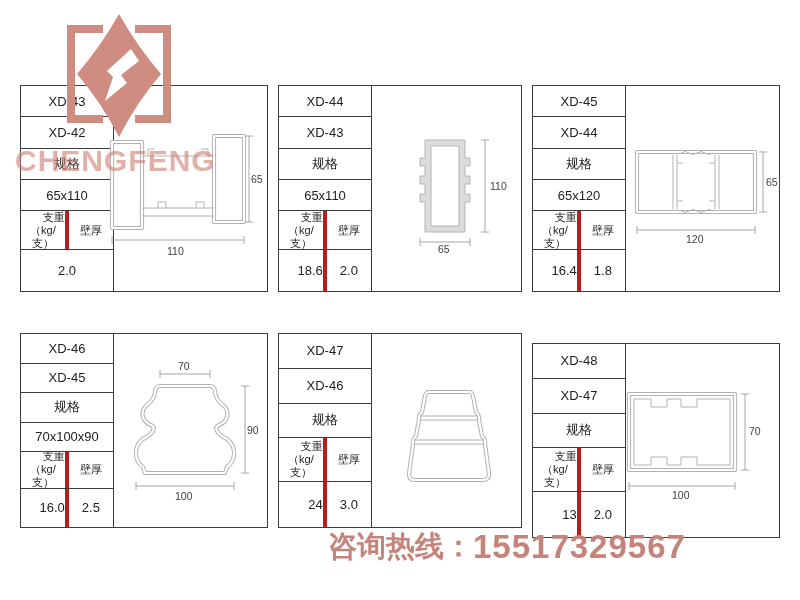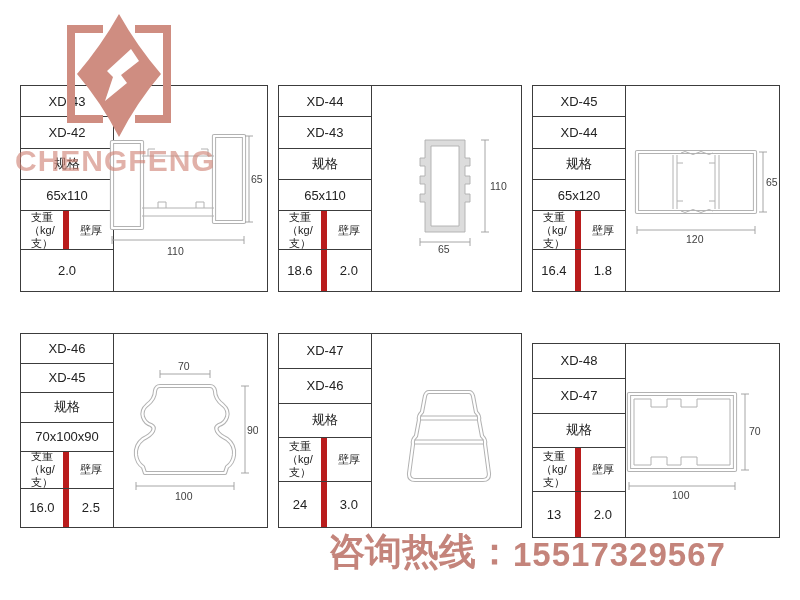--- a/index.html
+++ b/index.html
@@ -8,36 +8,36 @@
   
   .cell{position:absolute;border:1px solid #3c3c3c;background:#fff;box-sizing:border-box;}
   .spec{width:93px;height:100%;border-right:1px solid #3c3c3c;display:flex;flex-direction:column;box-sizing:border-box;}
   .r{flex:32 0 0;border-bottom:1px solid #3c3c3c;display:flex;align-items:center;justify-content:center;
      font-size:13px;color:#222;text-align:center;box-sizing:border-box;overflow:hidden;}
   .r:last-child{border-bottom:none;}
   .r.hdr{flex:40 0 0;font-size:11px;line-height:1.2;}
   .r.val{flex:43 0 0;}
   .r.split{padding:0;}
   .split{display:flex;align-items:stretch;}
-  .split .c1{width:52%;border-right:6px solid #b91c1c;display:flex;flex-direction:column;align-items:center;justify-content:center;box-sizing:border-box;}
+  .split .c1{width:52%;border-right:4px solid #b91c1c;display:flex;flex-direction:column;align-items:flex-end;justify-content:center;box-sizing:border-box;}
   .split .c2{width:48%;display:flex;align-items:center;justify-content:center;}
   .drawing{position:absolute;}
   
   .ol{fill:none;stroke:#b2b2b2;stroke-width:4.2;stroke-linejoin:round;}
   .ow{fill:none;stroke:#ffffff;stroke-width:2.2;stroke-linejoin:round;}
   .ln{fill:none;stroke:#b2b2b2;stroke-width:1;}
   .wall{fill:#dcdcdc;stroke:#aeaeae;stroke-width:0.9;fill-rule:evenodd;}
   .dim{fill:none;stroke:#9c9c9c;stroke-width:0.9;}
   .dt{fill:#3f3f3f;font-size:10.5px;font-family:"Liberation Sans",sans-serif;}
   
   .watermark{position:absolute;left:15px;top:144px;font-size:30px;font-weight:bold;letter-spacing:1px;
              color:#d08375;opacity:0.62;z-index:5;pointer-events:none;white-space:nowrap;}
   .logo{position:absolute;left:57px;top:13px;z-index:6;}
   .hotline{position:absolute;left:328px;top:527px;z-index:5;color:#c4847b;font-weight:bold;white-space:nowrap;}
-  .hotline .hl-label{font-size:37px;vertical-align:2px;}
+  .hotline .hl-label{font-size:29px;vertical-align:2px;}
   .hotline .hl-number{font-size:33px;letter-spacing:1px;}
 </style>
 </head>
 <body>
 
 <div class="cell" style="left:20px;top:85px;width:248px;height:207px">
   <div class="spec">
     <div class="r">XD-43</div>
     <div class="r">XD-42</div>
     <div class="r">规格</div>

